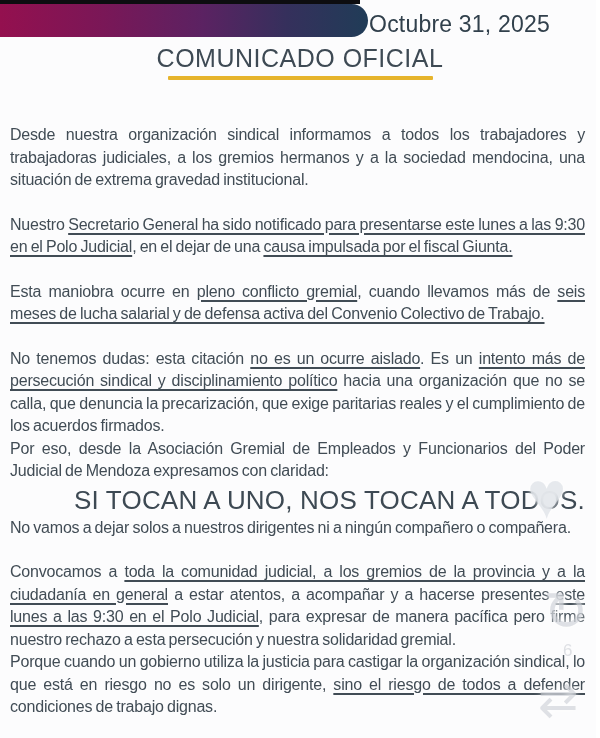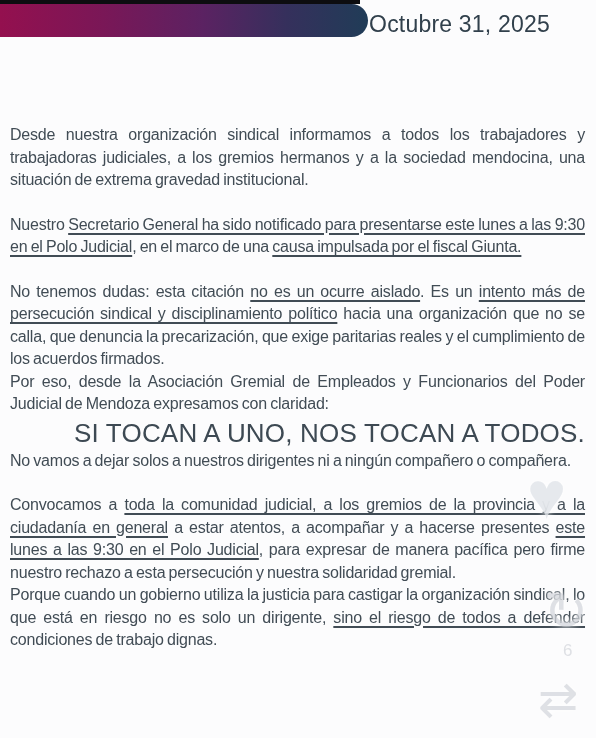--- a/index.html
+++ b/index.html
@@ -89,24 +89,29 @@
 </head>
 <body>
 
 <div class="page">
 
   <div class="topline"></div>
   <div class="gradbar"></div>
 
   <div class="date">Octubre 31, 2025</div>
 
+  <div class="title-wrap">
+    <span class="title">COMUNICADO OFICIAL</span>
+    <div class="title-underline"></div>
+  </div>
 
   <div class="doc">
       <p class="p gap"><span>Desde nuestra organización sindical informamos a todos los trabajadores y trabajadoras judiciales, a los gremios hermanos y a la sociedad mendocina, una situación de extrema gravedad institucional.</span></p>
-      <p class="p gap"><span>Nuestro </span><span class="u">Secretario General ha sido notificado para presentarse este lunes a las 9:30 en el Polo Judicial</span><span>, en el marco de una </span><span class="u">causa impulsada por el fiscal Giunta.</span></p>
+      <p class="p gap"><span>Nuestro </span><span class="u">Secretario General ha sido notificado para presentarse este lunes a las 9:30 en el Polo Judicial</span><span>, en el dejar de una </span><span class="u">causa impulsada por el fiscal Giunta.</span></p>
+      <p class="p gap"><span>Esta maniobra ocurre en </span><span class="u">pleno conflicto gremial</span><span>, cuando llevamos más de </span><span class="u">seis meses de lucha salarial y de defensa activa del Convenio Colectivo de Trabajo.</span></p>
       <p class="p"><span>No tenemos dudas: esta citación </span><span class="u">no es un ocurre aislado</span><span>. Es un </span><span class="u">intento más de persecución sindical y disciplinamiento político</span><span> hacia una organización que no se calla, que denuncia la precarización, que exige paritarias reales y el cumplimiento de los acuerdos firmados.</span></p>
       <p class="p"><span>Por eso, desde la Asociación Gremial de Empleados y Funcionarios del Poder Judicial de Mendoza expresamos con claridad:</span></p>
       <p class="slogan"><span>SI TOCAN A UNO, NOS TOCAN A TODOS.</span></p>
       <p class="p gap"><span>No vamos a dejar solos a nuestros dirigentes ni a ningún compañero o compañera.</span></p>
       <p class="p"><span>Convocamos a </span><span class="u">toda la comunidad judicial, a los gremios de la provincia y a la ciudadanía en general</span><span> a estar atentos, a acompañar y a hacerse presentes </span><span class="u">este lunes a las 9:30 en el Polo Judicial</span><span>, para expresar de manera pacífica pero firme nuestro rechazo a esta persecución y nuestra solidaridad gremial.</span></p>
       <p class="p"><span>Porque cuando un gobierno utiliza la justicia para castigar la organización sindical, lo que está en riesgo no es solo un dirigente, </span><span class="u">sino el riesgo de todos a defender</span><span> condiciones de trabajo dignas.</span></p>
     </div>
 
   <span class="wm wm-heart">♥</span>
   <span class="wm wm-loop">↻</span>

